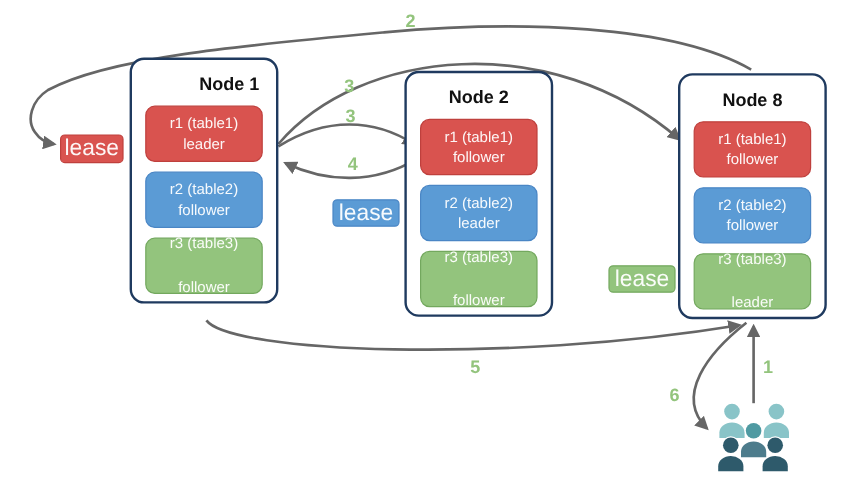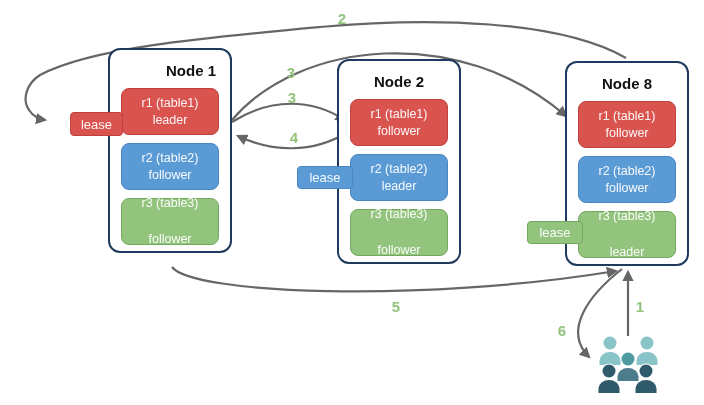--- a/index.html
+++ b/index.html
@@ -18,21 +18,21 @@
   .node-title { text-align:center; margin-top:12px; font-weight:bold; font-size:15px; color:#111; }
   .ranges { position:absolute; left:11px; right:11px; top:38px; display:flex; flex-direction:column; gap:8px; }
   .range { height:47px; border-radius:8px; border:1.5px solid; display:flex; flex-direction:column;
            align-items:center; justify-content:center; color:rgba(255,255,255,.95);
            font-size:12.5px; line-height:1.35; }
   .range.red   { background:var(--red_fill);   border-color:var(--red_border); }
   .range.blue  { background:var(--blue_fill);  border-color:var(--blue_border);text-align:right; }
   .range.green { background:var(--green_fill); border-color:var(--green_border);gap:19px; }
 
   .lease { position:absolute; border-radius:4px; border:1.5px solid; color:rgba(255,255,255,.95);
-           font-size:13px; display:flex; align-items:center; justify-content:center;margin-left:20px; }
+           font-size:19px; display:flex; align-items:center; justify-content:center; }
   .lease-red   { left:50px;  top:112px; width:53px; height:24px; background:var(--red_fill);   border-color:var(--red_border); }
   .lease-blue  { left:277px; top:166px; width:56px; height:23px; background:var(--blue_fill);  border-color:var(--blue_border); }
   .lease-green { left:507px; top:221px; width:56px; height:23px; background:var(--green_fill); border-color:var(--green_border); }
 
   .step { position:absolute; transform:translate(-50%,-50%); font-weight:bold; font-size:15px;
           color:var(--step_label,#93c47d); }
   .step-1  { left:640px; top:306px; }
   .step-2  { left:342px; top:18px;  }
   .step-3a { left:291px; top:72px;  }
   .step-3b { left:292px; top:97px;  }

